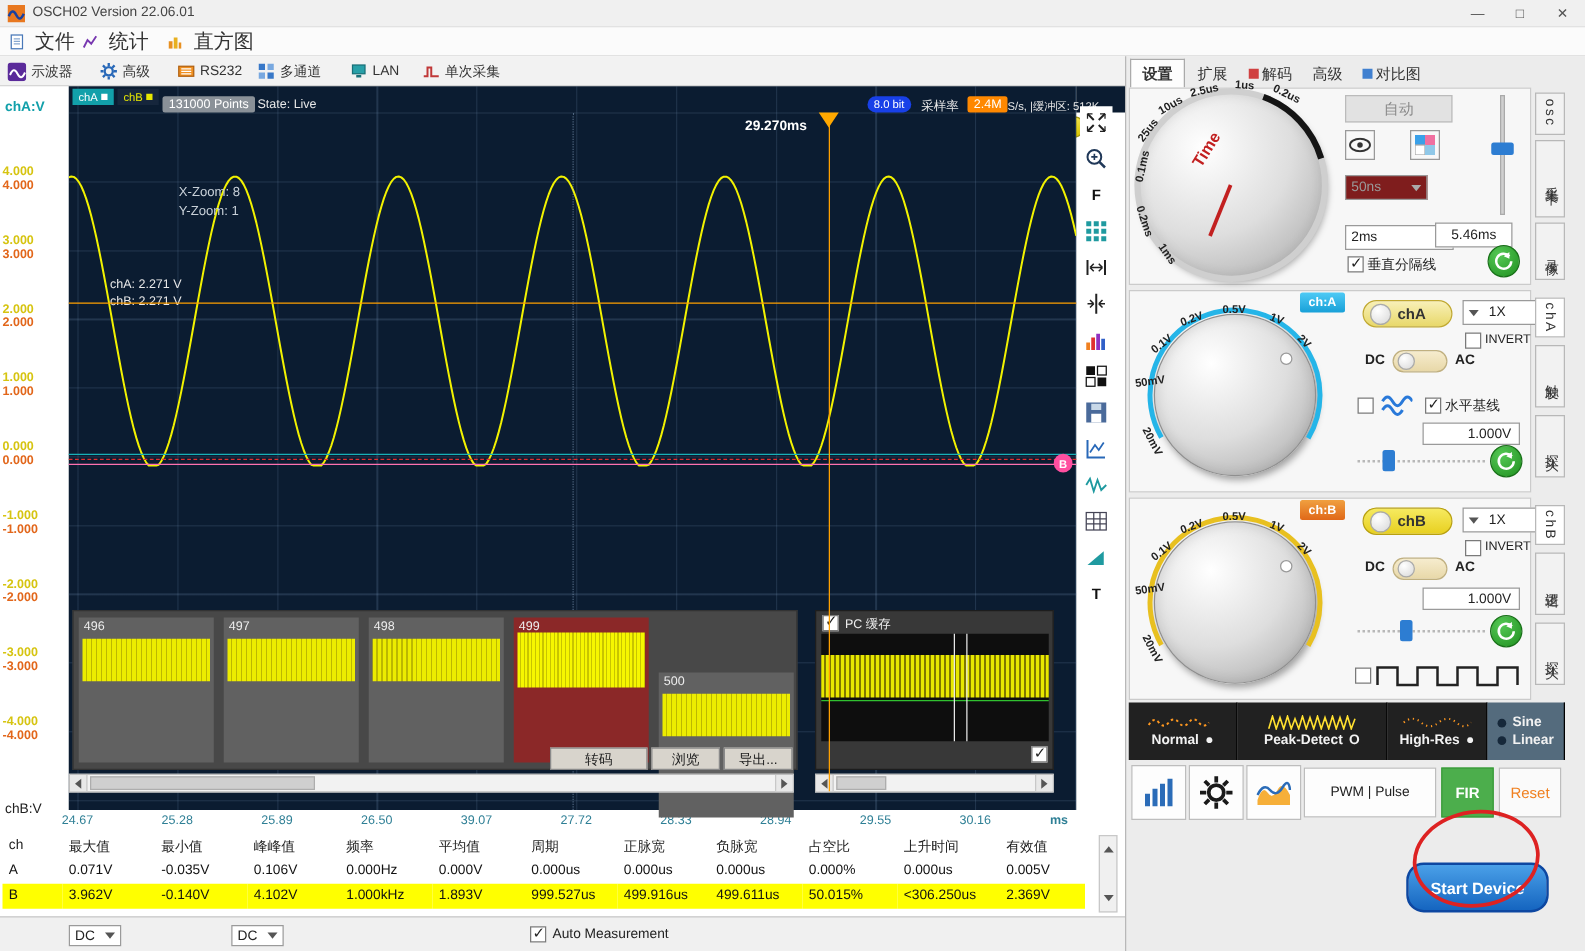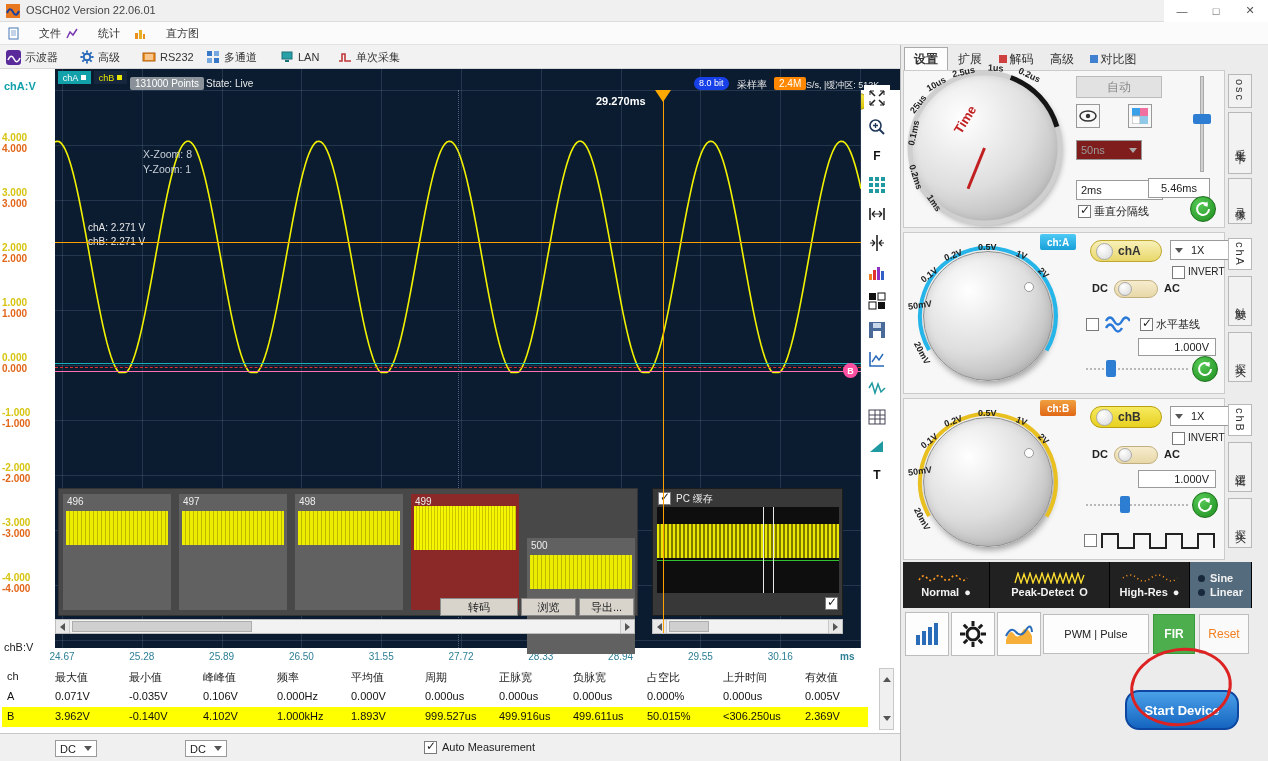--- a/index.html
+++ b/index.html
@@ -1,25 +1,25 @@
 <!DOCTYPE html>
 <html><head>
 <meta charset="utf-8">
 <style>
 *{margin:0;padding:0;box-sizing:border-box}
 body{font-family:"Liberation Sans","DejaVu Sans",sans-serif;background:#9aa;}
 #root{position:relative;width:1268px;height:761px;background:#fff;overflow:hidden;font-size:12px;color:#222}
 .abs{position:absolute}
 .txt{position:absolute;white-space:nowrap}
 
-#titlebar{position:absolute;left:0;top:0;width:1164px;height:22px;background:#f0f0f0;border-bottom:1px solid #ddd}
+#titlebar{position:absolute;left:0;top:0;width:1268px;height:22px;background:#f0f0f0;border-bottom:1px solid #ddd}
 #menubar{position:absolute;left:0;top:22px;width:1268px;height:23px;background:#fbfbfb;border-bottom:1px solid #e2e2e2}
 #toolbar{position:absolute;left:0;top:45px;width:1268px;height:24px;background:#f2f2f2;border-bottom:1px solid #d6d6d6}
 .wbtn{position:absolute;top:0;width:32px;height:21px;display:flex;align-items:center;justify-content:center;color:#555;font-size:11px}
-.mitem{position:absolute;display:flex;align-items:center;gap:20px;font-size:11px;color:#333;height:18px;top:2px}
+.mitem{position:absolute;display:flex;align-items:center;gap:9px;font-size:16px;color:#333;height:18px;top:2px}
 .titem{position:absolute;display:flex;align-items:center;gap:4px;font-size:11px;color:#333;height:20px;top:2px}
 .tsep{position:absolute;top:3px;width:1px;height:17px;background:#d4d4d4}
 
 #canvas{position:absolute;left:55px;top:69px;width:806px;height:579px;background-color:#0b1c31;
  background-image:
   repeating-linear-gradient(to right, rgba(115,145,180,.22) 0 1px, transparent 1px 79.8px),
   repeating-linear-gradient(to bottom, rgba(115,145,180,.22) 0 1px, transparent 1px 55px);
  background-position:7px 0,0 21px;}
 .chip{position:absolute;font-size:10px;color:#fff;padding:0 5px;border-radius:2px;height:13px;line-height:13px}
 .ytick{position:absolute;width:48px;text-align:left;font-size:10px;font-weight:bold;left:2px}
@@ -231,21 +231,21 @@
       <div class="ytick" style="top: 517px; color: rgb(214, 196, 16);">-3.000</div>
       <div class="ytick" style="top: 528px; color: rgb(226, 102, 26);">-3.000</div>
       <div class="ytick" style="top: 572px; color: rgb(214, 196, 16);">-4.000</div>
       <div class="ytick" style="top: 583px; color: rgb(226, 102, 26);">-4.000</div>
     </div>
   <div id="xticks" class="abs" style="left:0;top:0;width:0;height:0">
       <div class="xtick" style="left: 40px;">24.67</div>
       <div class="xtick" style="left: 119.8px;">25.28</div>
       <div class="xtick" style="left: 199.6px;">25.89</div>
       <div class="xtick" style="left: 279.4px;">26.50</div>
-      <div class="xtick" style="left: 359.2px;">31.55</div>
+      <div class="xtick" style="left: 359.2px;">39.07</div>
       <div class="xtick" style="left: 439px;">27.72</div>
       <div class="xtick" style="left: 518.8px;">28.33</div>
       <div class="xtick" style="left: 598.6px;">28.94</div>
       <div class="xtick" style="left: 678.4px;">29.55</div>
       <div class="xtick" style="left: 758.2px;">30.16</div>
     </div>
   <span class="txt" style="left:840px;top:651px;font-size:10px;color:#2e7f95;font-weight:bold">ms</span>
 
   <div class="sicon" style="top:85px">
       <svg width="18" height="18">

